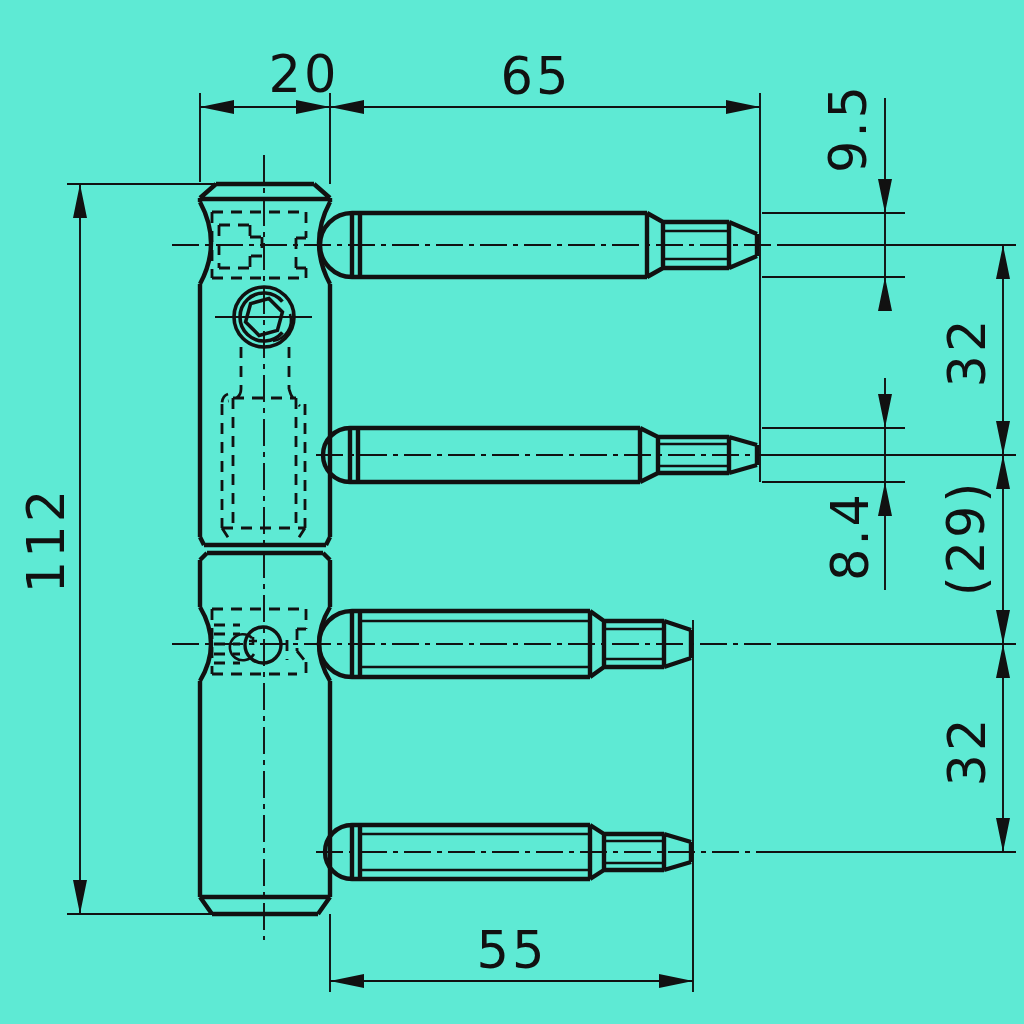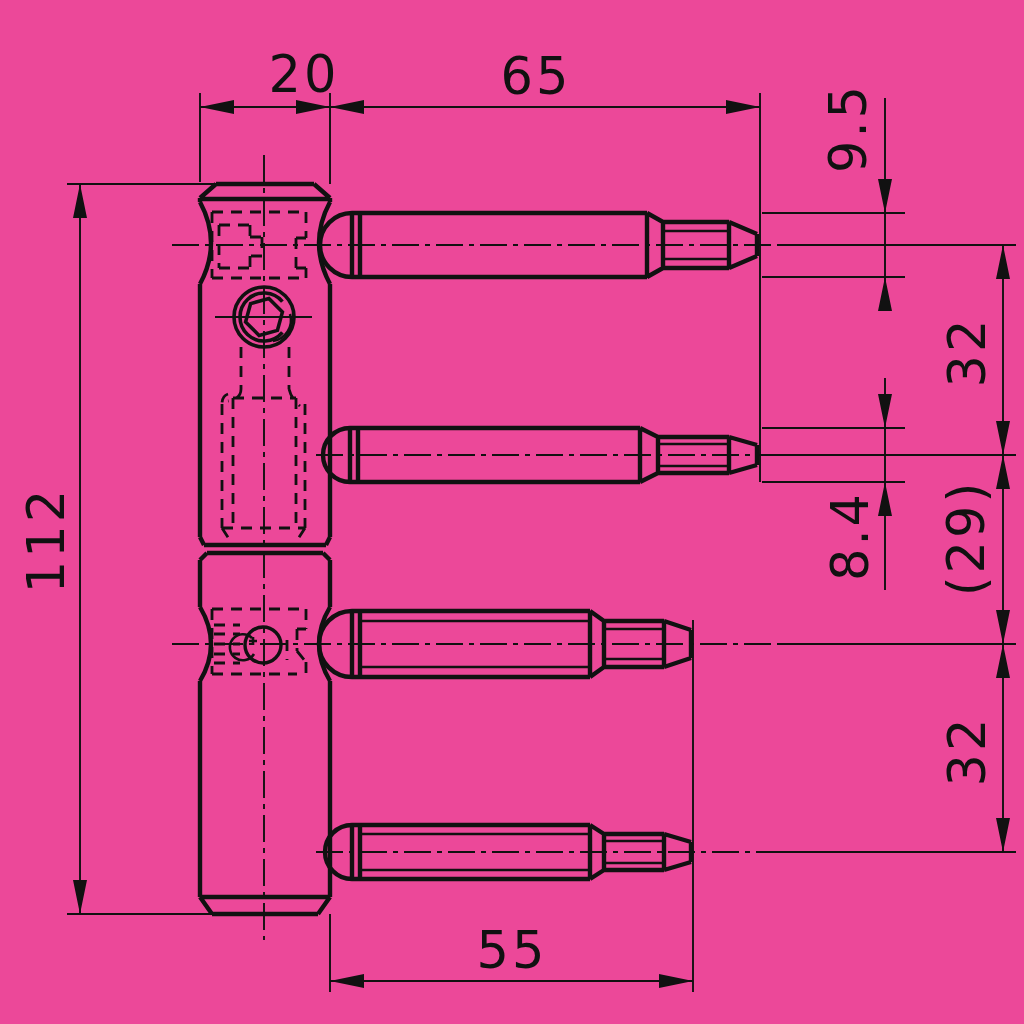--- a/index.html
+++ b/index.html
@@ -1,16 +1,16 @@
 <!DOCTYPE html>
 <html><head>
 <meta charset="utf-8">
 <style>
   html,body{margin:0;padding:0;background:#fff;}
-  #stage{position:relative;width:1024px;height:1024px;background:#ec4899;overflow:hidden;
+  #stage{position:relative;width:1024px;height:1024px;background:#5eead4;overflow:hidden;
          font-family:"DejaVu Sans", sans-serif;}
   svg{position:absolute;left:0;top:0;}
   .thick{stroke:#111;stroke-width:4.4;fill:none;stroke-linecap:butt;stroke-linejoin:miter;}
   .med{stroke:#111;stroke-width:2.6;fill:none;}
   .thin{stroke:#111;stroke-width:1.9;fill:none;}
   .dash{stroke:#111;stroke-width:2.8;fill:none;stroke-dasharray:11 8;}
   .cline{stroke:#111;stroke-width:1.9;fill:none;stroke-dasharray:27 6 5 6;}
   .arrow{fill:#111;stroke:none;}
   text.dim{fill:#111;font-size:51px;letter-spacing:3px;}
 </style>

